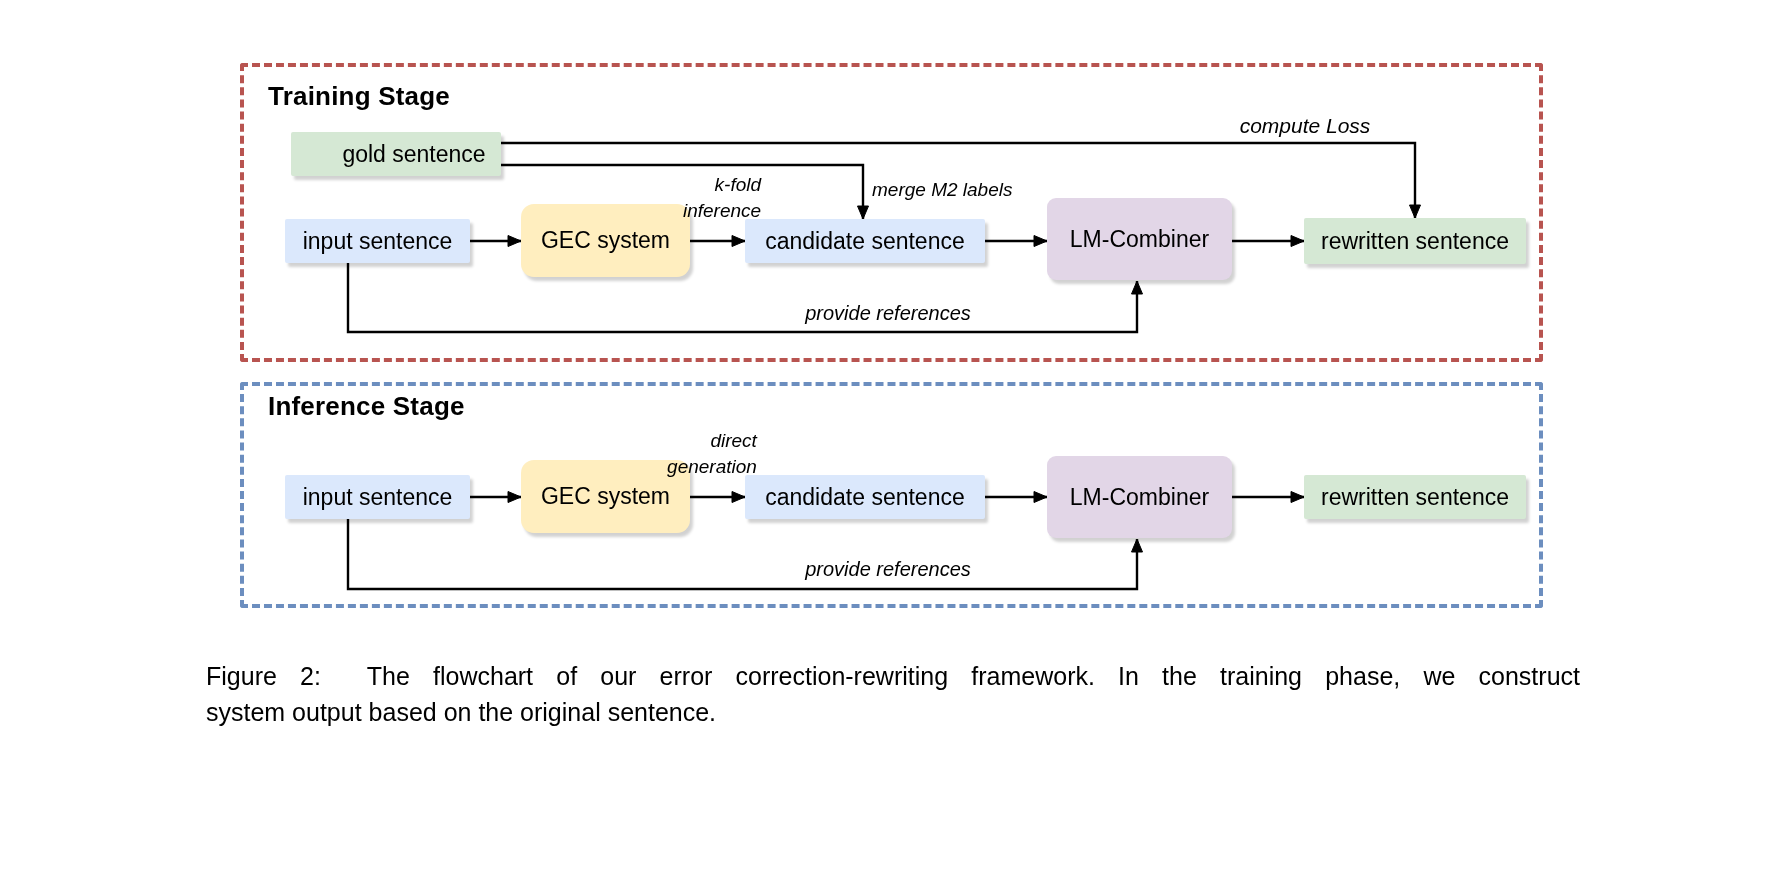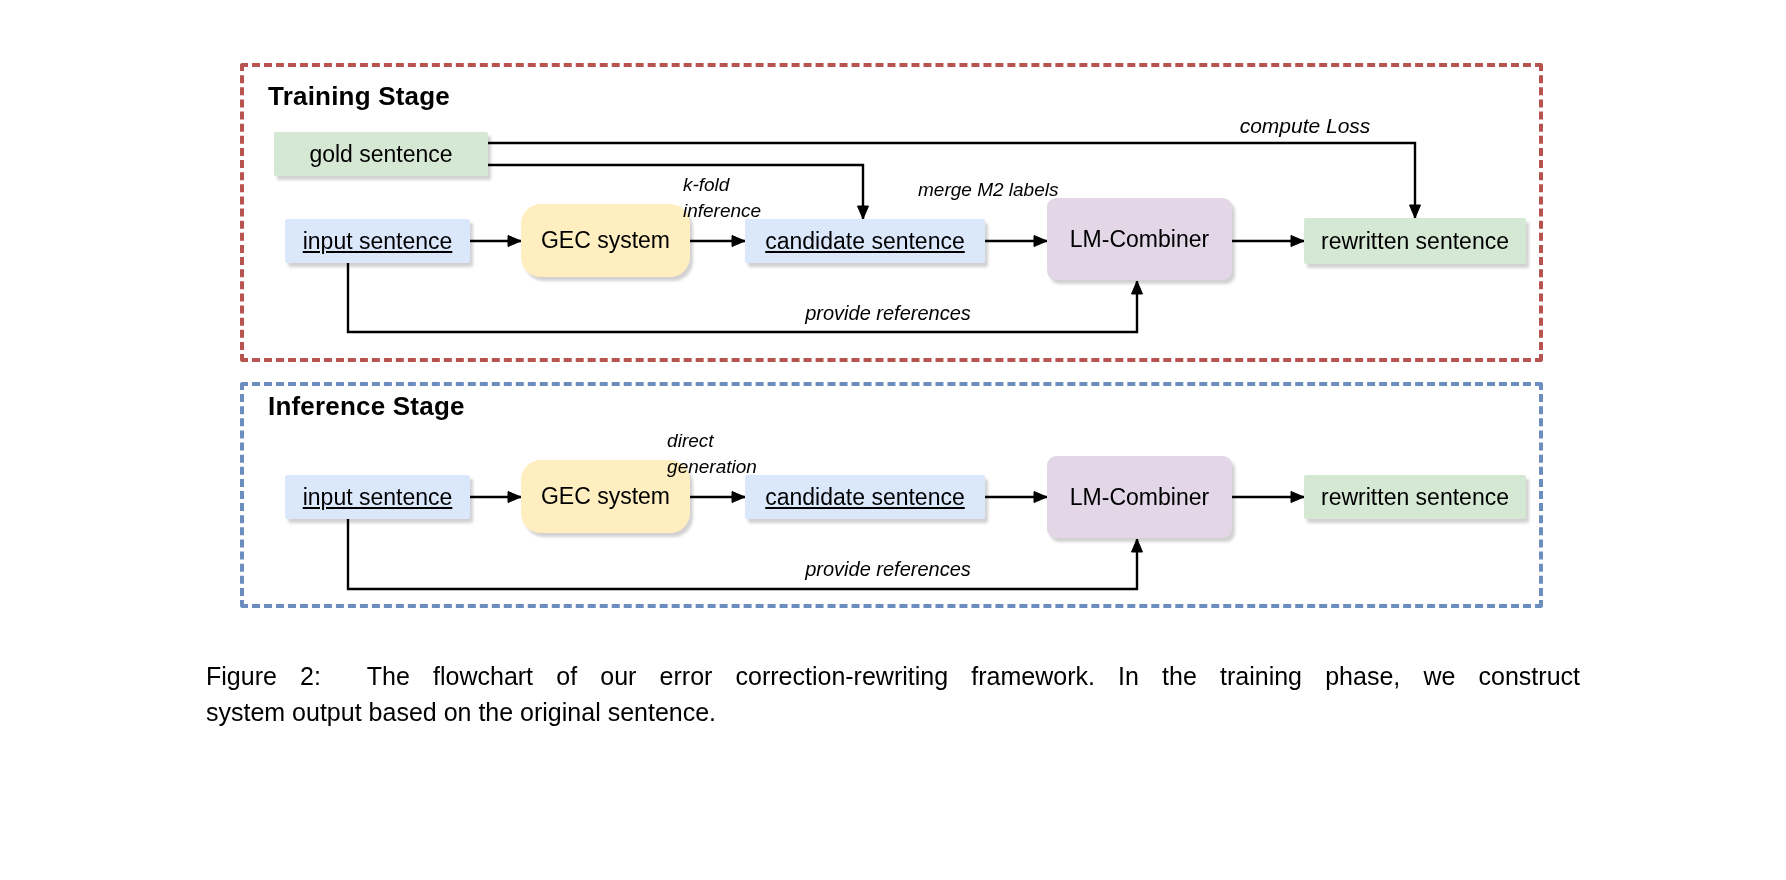--- a/index.html
+++ b/index.html
@@ -42,29 +42,29 @@
   #inference-title{top:392px;}
   .node{
     position:absolute;
     display:flex;align-items:center;justify-content:center;
     font-size:23px;
     box-shadow:3px 4px 3px rgba(0,0,0,0.18);
     border-radius:2px;
     white-space:nowrap;
   }
   .node.green{background:var(--node-green,#d5e8d4);}
-  .node.blue{background:var(--node-blue,#dbe8fc);text-decoration:underline;}
-  .node.yellow{background:var(--node-yellow,#ffeebf);border-radius:20px;}
+  .node.blue{background:var(--node-blue,#dbe8fc);}
+  .node.yellow{background:var(--node-yellow,#ffeebf);border-radius:13px;}
   .node.purple{background:var(--node-purple,#e2d6e7);border-radius:9px;}
   .edge-label{
     position:absolute;
     font-style:italic;
     font-size:19px;
     line-height:26px;
-    text-align:left;
+    text-align:right;
     white-space:nowrap;
   }
   .center-x{transform:translateX(-50%);}
   #label-compute-loss{font-size:21px;}
   #label-provide-train,#label-provide-inf{font-size:20px;}
   #caption{
     position:absolute;left:206px;top:658px;width:1374px;
     font-size:25px;line-height:36px;
   }
   .caption-line{width:100%;}
@@ -97,32 +97,32 @@
     <path class="edge" d="M1232 497 L1304 497" marker-end="url(#ah)"></path>
     <path class="edge" d="M348 519 L348 589 L1137 589 L1137 539" marker-end="url(#ah)"></path>
   </svg>
 
   <div class="stage" id="training-box"></div>
   <div class="stage" id="inference-box"></div>
 
   <div class="stage-title" id="training-title">Training Stage</div>
   <div class="stage-title" id="inference-title">Inference Stage</div>
 
-  <div class="node green" style="left:274px;top:132px;width:214px;height:44px;">gold sentence</div>
+  <div class="node green" style="left:291px;top:132px;width:174px;height:44px;padding-left:36px;">gold sentence</div>
   <div class="node blue" style="left:285px;top:219px;width:185px;height:44px;">input sentence</div>
   <div class="node yellow" style="left:521px;top:204px;width:169px;height:73px;">GEC system</div>
   <div class="node blue" style="left:745px;top:219px;width:240px;height:44px;">candidate sentence</div>
   <div class="node purple" style="left:1047px;top:198px;width:185px;height:82px;">LM-Combiner</div>
   <div class="node green" style="left:1304px;top:218px;width:222px;height:46px;">rewritten sentence</div>
 
   <div class="edge-label center-x" style="left:722px;top:172px;">
     <div>k-fold</div>
     <div>inference</div>
   </div>
-  <div class="edge-label" style="left:918px;top:177px;">merge M2 labels</div>
+  <div class="edge-label" style="left:872px;top:177px;">merge M2 labels</div>
   <div class="edge-label center-x" id="label-compute-loss" style="left:1305px;top:113px;">compute Loss</div>
   <div class="edge-label center-x" id="label-provide-train" style="left:888px;top:300px;">provide references</div>
 
   <div class="node blue" style="left:285px;top:475px;width:185px;height:44px;">input sentence</div>
   <div class="node yellow" style="left:521px;top:460px;width:169px;height:73px;">GEC system</div>
   <div class="node blue" style="left:745px;top:475px;width:240px;height:44px;">candidate sentence</div>
   <div class="node purple" style="left:1047px;top:456px;width:185px;height:82px;">LM-Combiner</div>
   <div class="node green" style="left:1304px;top:475px;width:222px;height:44px;">rewritten sentence</div>
 
   <div class="edge-label center-x" style="left:712px;top:428px;">

